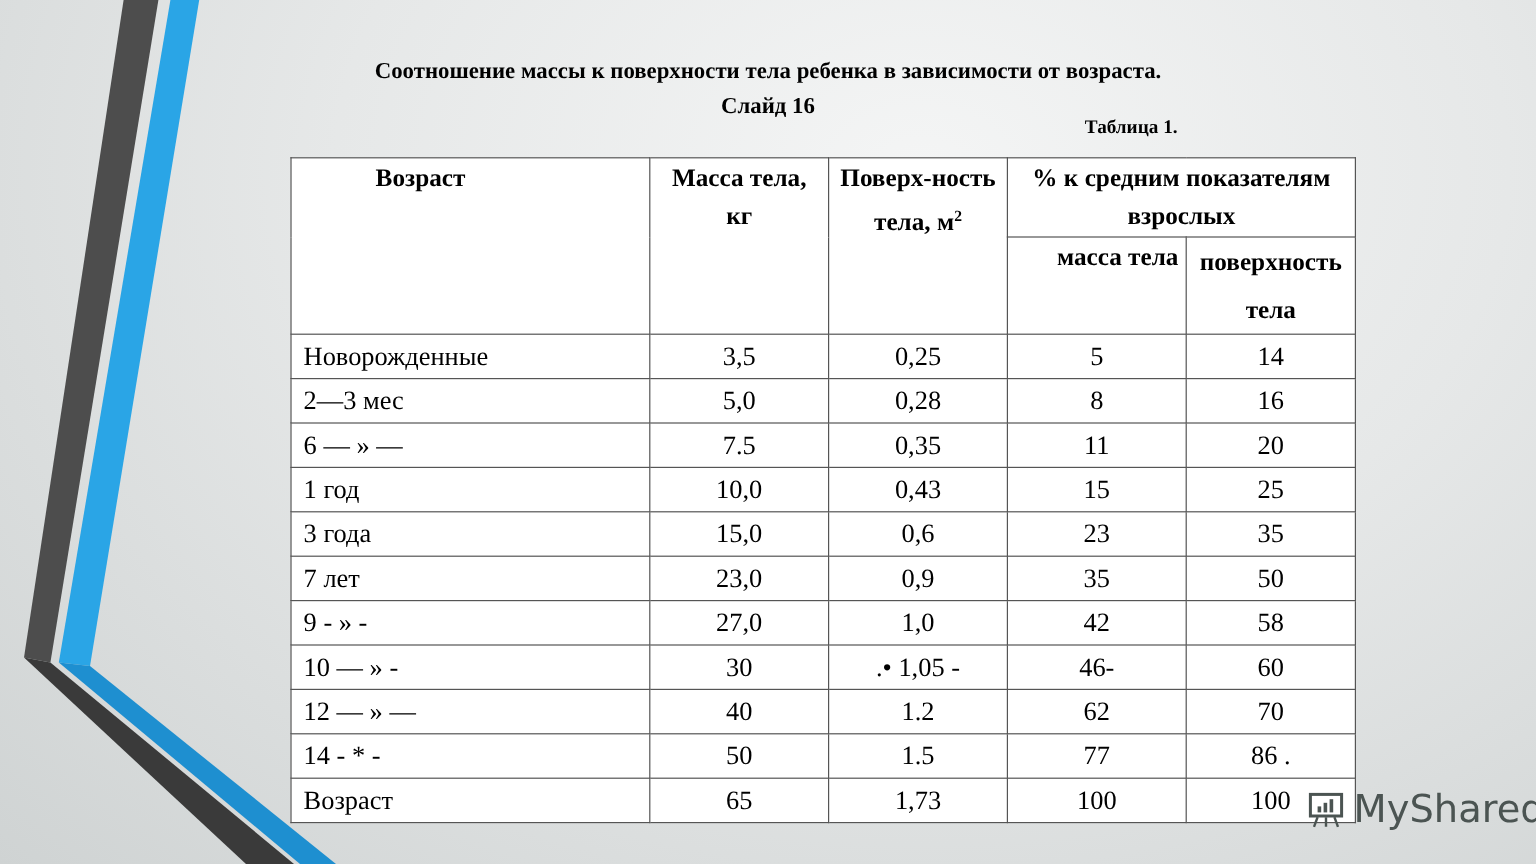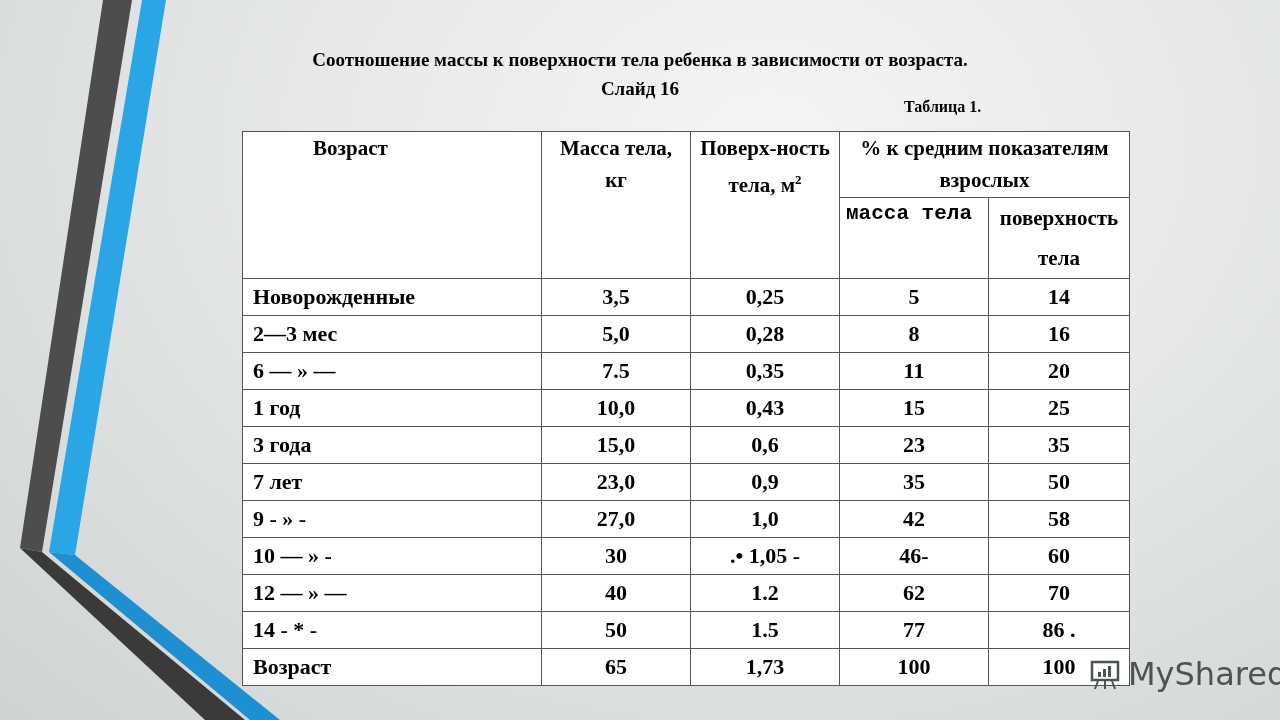--- a/index.html
+++ b/index.html
@@ -20,21 +20,21 @@
   table.data {
     position:absolute; left:242px; top:131px;
     border-collapse:collapse; background:#fff;
     font-size:22px;
   }
   table.data td, table.data th {
     border:1.5px solid #555;
     padding:0 6px;
   }
   table.data th { font-weight:bold; font-size:21px; vertical-align:top; line-height:32px; }
-  table.data td { height:36px; text-align:center;font-weight:bold; }
+  table.data td { height:36px; text-align:center; }
   table.data td.age { text-align:left; padding-left:10px; }
   .col-age { width:222px; }
   .col-mass { width:136px; }
   .col-surf { width:136px; }
   .col-pm { width:136px; }
   .col-ps { width:136px; }
   sup { font-size:13px; }
   .watermark {
     position:absolute; left:1088px; top:655px; display:flex; align-items:center; gap:6px;
     font-family:"DejaVu Sans", sans-serif; font-size:32px; color:#4b5452;
@@ -65,21 +65,21 @@
     <th class="col-age" rowspan="2" style="text-align:left;padding-left:70px;margin-left:43px;">Возраст</th>
     <th class="col-mass" rowspan="2" style="text-align:center;">
       <span>Масса тела, кг</span>
     </th>
     <th class="col-surf" rowspan="2" style="text-align:center;">
       <span>Поверх-ность тела, м</span><sup>2</sup>
     </th>
     <th colspan="2" style="text-align:center;">% к средним показателям взрослых</th>
   </tr>
   <tr style="height:72px">
-    <th class="col-pm" style="text-align:left;font-family:Liberation Mono, monospace;">масса тела</th>
+    <th class="col-pm" style="text-align:right;">масса тела</th>
     <th class="col-ps" style="text-align:center;line-height:40px;padding:0 2px;">поверхность тела</th>
   </tr>
   </tbody>
     <tbody id="rows">
       <tr>
         <td class="age">Новорожденные</td>
         <td>3,5</td>
         <td>0,25</td>
         <td>5</td>
         <td>14</td>

